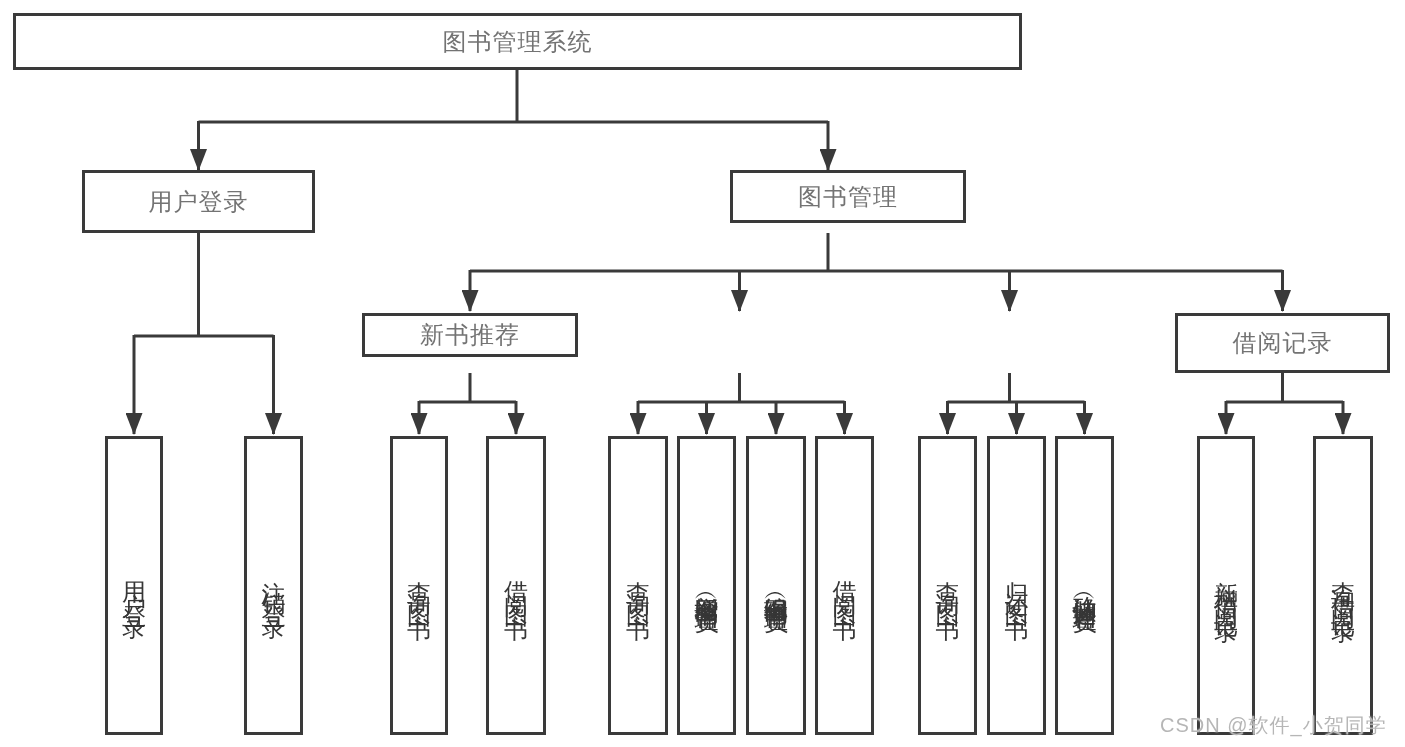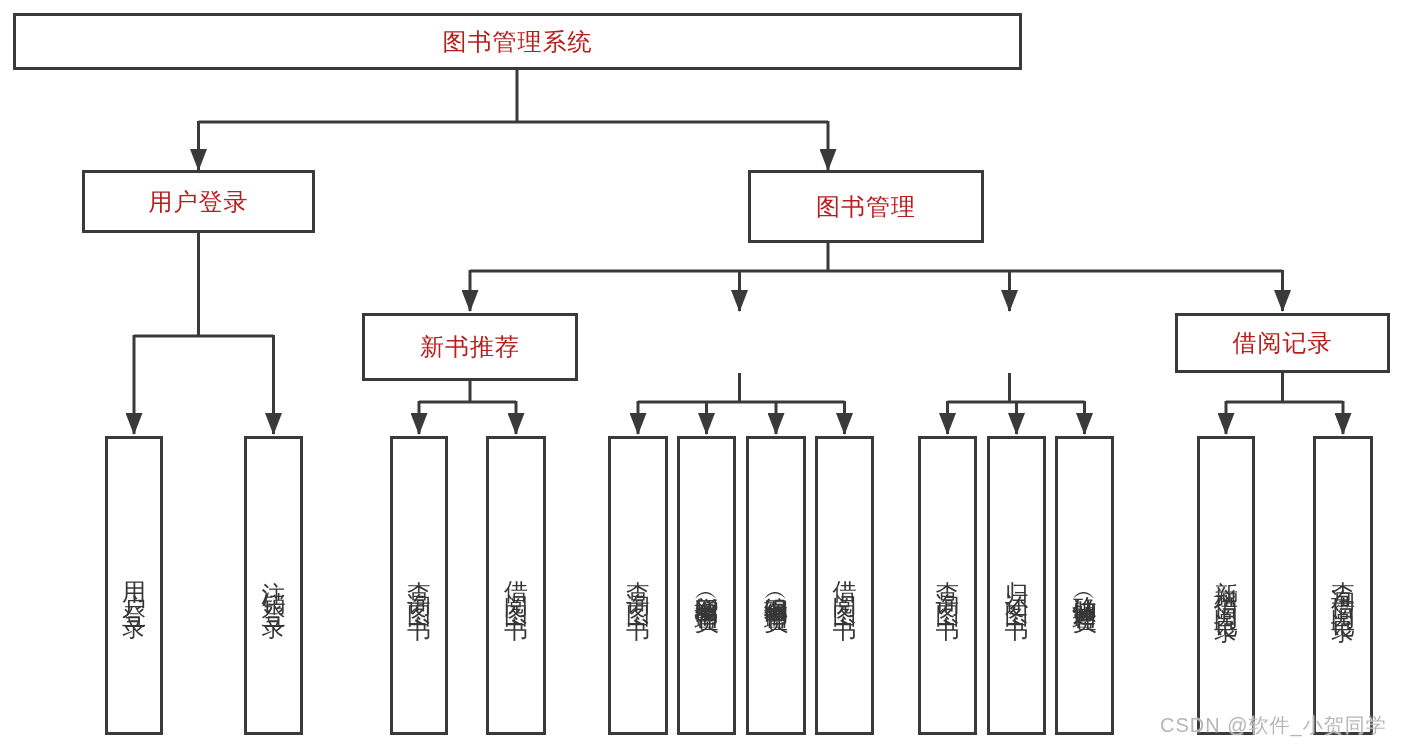--- a/index.html
+++ b/index.html
@@ -10,21 +10,21 @@
     background:#ffffff;
     overflow:hidden;
   }
   .wires{position:absolute;left:0;top:0;z-index:0;}
   .hbox{
     position:absolute;
     box-sizing:border-box;
     border:3px solid #3a3a3a;
     background:#ffffff;
     display:flex;align-items:center;justify-content:center;
-    color:#b91c1c;
+    color:#737373;
     font-size:24px;
     letter-spacing:1px;
     z-index:1;
     text-align:right;
   }
   .vbox{
     position:absolute;
     box-sizing:border-box;
     border:3px solid #3a3a3a;
     background:#ffffff;
@@ -101,25 +101,25 @@
     </g>
   </svg>
 
   <div class="hbox" style="left:13px;top:13px;width:1009px;height:57px">
     <span>图书管理系统</span>
   </div>
 
   <div class="hbox" style="left:82px;top:170px;width:233px;height:63px">
     <span>用户登录</span>
   </div>
-  <div class="hbox" style="left:748px;top:170px;width:236px;height:73px">
+  <div class="hbox" style="left:730px;top:170px;width:236px;height:53px">
     <span>图书管理</span>
   </div>
 
-  <div class="hbox" style="left:362px;top:313px;width:216px;height:68px">
+  <div class="hbox" style="left:362px;top:313px;width:216px;height:44px">
     <span>新书推荐</span>
   </div>
   <div class="hbox" style="left:1175px;top:313px;width:215px;height:60px">
     <span>借阅记录</span>
   </div>
 
   <div class="vbox sp-l" style="left:105px;top:436px;width:58px;height:299px">
     <span>用户登录</span>
   </div>
   <div class="vbox sp-l" style="left:244px;top:436px;width:59px;height:299px">

